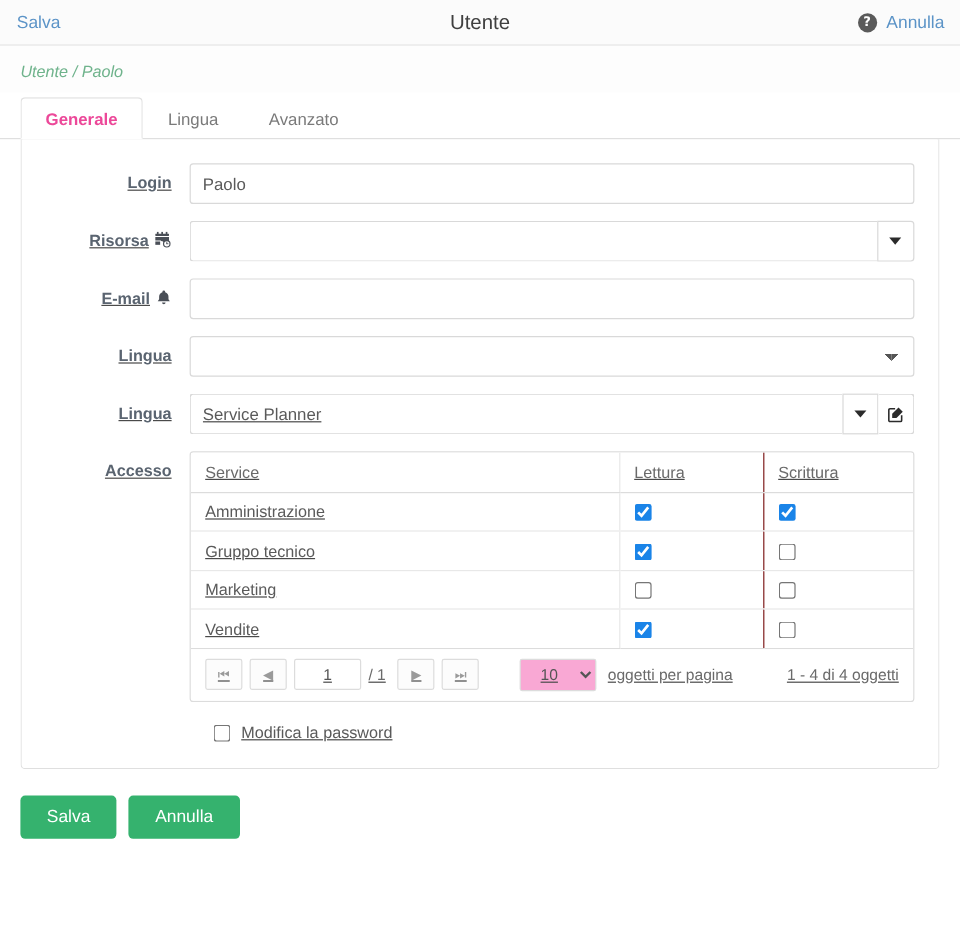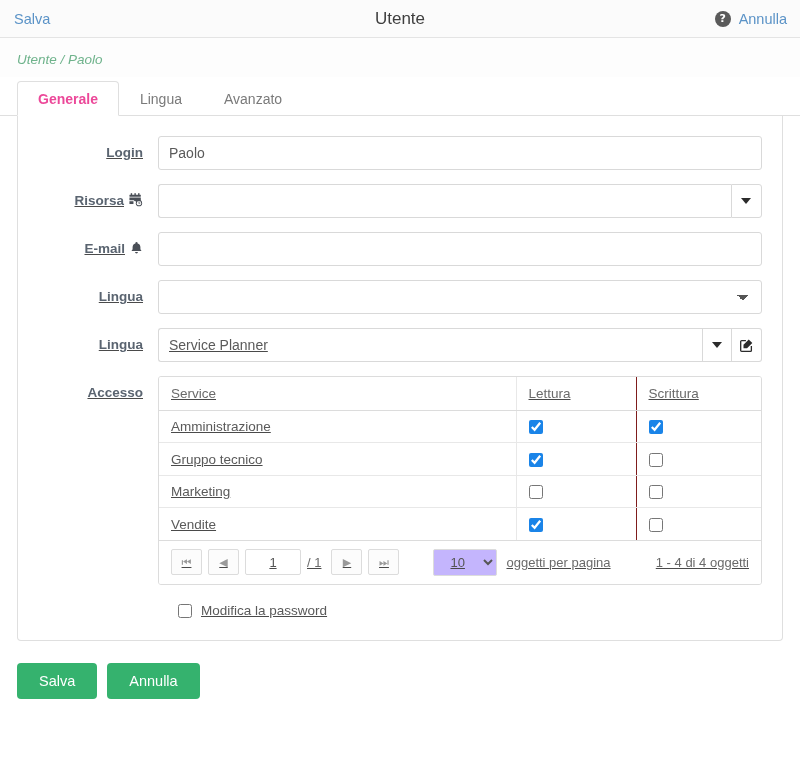--- a/index.html
+++ b/index.html
@@ -267,21 +267,21 @@
   .pg-size {
     width: 64px; height: 27px;
     border: 1px solid #dcdcdc;
     border-radius: 2px;
     font-size: 13px;
     color: #555;
     margin-left: 28px;
     margin-right: 9px;
     padding-left: 12px;
     font-family: "Liberation Sans", sans-serif;
-    background: #c4b5fd;
+    background: #f9a8d4;
     cursor: pointer;
   }
   .pg-right { margin-left: auto; color: #6a6a6a; }
 
   
   .pwd-row {
     display: flex;
     align-items: flex-end;
     gap: 9px;
     margin-top: 18px;

